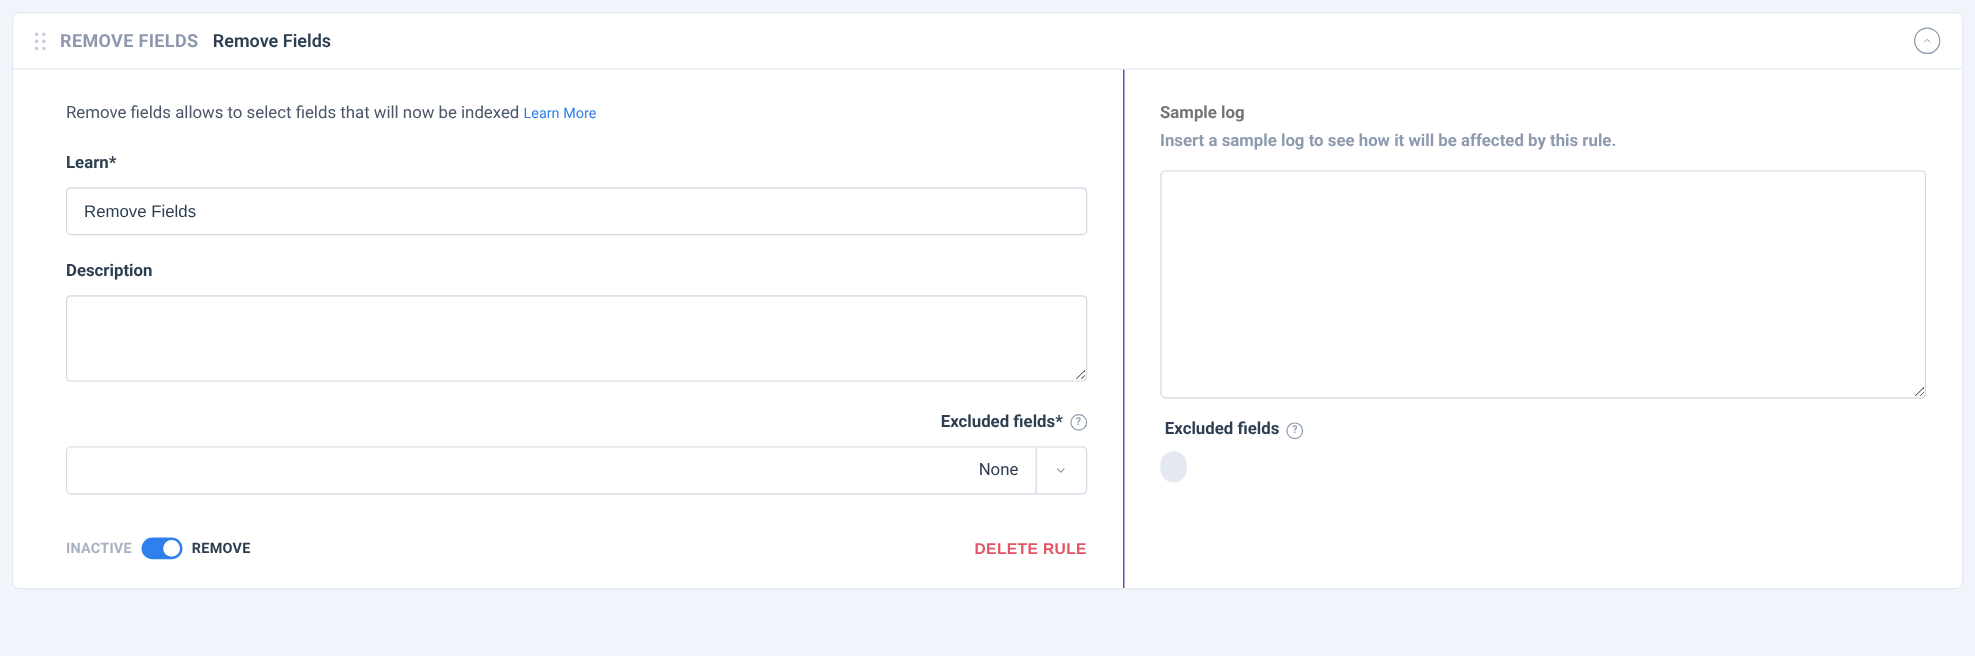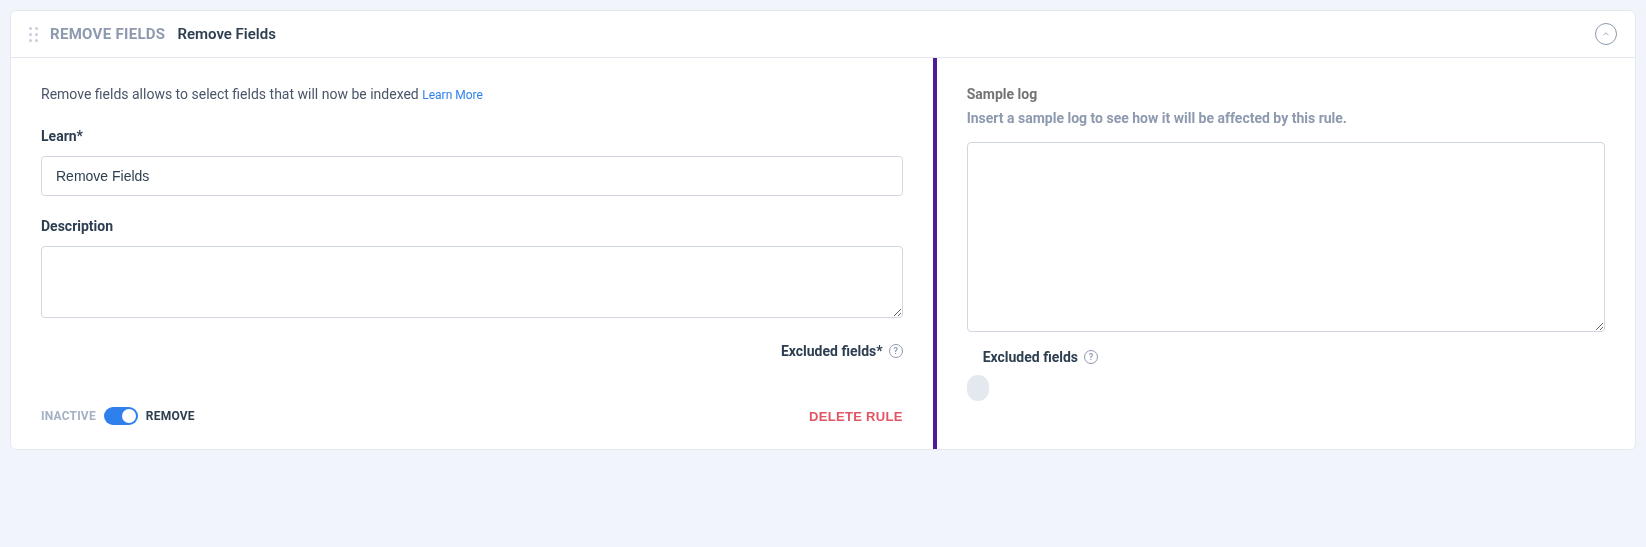--- a/index.html
+++ b/index.html
@@ -55,22 +55,22 @@
     display: flex; align-items: center; justify-content: center;
     cursor: pointer;
     background: #fff;
   }
   .collapse-btn svg { width: 10px; height: 10px; stroke: #8d99ae; fill: none; stroke-width: 2; }
   .card-body {
     display: flex;
   }
   .left-pane {
     flex: 0 0 57%;
-    padding: 28px 30px 24px 30px;
-    border-right: 4px solid #4c1d95;
+    padding: 28px 30px 24px 44px;
+    border-right: 1px solid #4c1d95;
   }
   .right-pane {
     flex: 1;
     padding: 28px 30px 24px 30px;
   }
   .intro {
     font-size: 14px;
     color: #4a5568;
     margin-bottom: 26px;
   }
@@ -180,22 +180,22 @@
     border: 1px solid #d0d7e2;
     border-radius: 4px;
     resize: both;
     height: 190px;
     padding: 10px 12px;
     font-size: 13px;
     outline: none;
   }
   .excluded-title {
     font-size: 14px; font-weight: 700; color:#2c3e50;
-    display:inline-flex; align-items:center; gap:6px;
-    margin: 14px 0 10px 16px;
+    display:inline-flex; align-items:flex-end; gap:6px;
+    margin: 14px 0 10px 4px;
   }
   .chip-placeholder {
     width: 22px; height: 26px; border-radius: 12px; background:#e4e9f0;
   }
 </style>
 </head>
 <body>
 
 <div class="card">
 
@@ -236,20 +236,28 @@
       <div class="form-group">
         <label class="form-label">Description</label>
         <textarea class="textarea" style=""></textarea>
       </div>
 
       <div class="form-group" style="margin-bottom:0;text-align:right;">
         <label class="form-label">
           <span>Excluded fields*</span>
           <span class="help-icon">?</span>
         </label>
+        <div class="select-wrap">
+          <div class="select-value">None</div>
+          <div class="select-caret">
+            <svg viewBox="0 0 24 24">
+                <polyline points="6 9 12 15 18 9"></polyline>
+              </svg>
+          </div>
+        </div>
       </div>
 
       <div class="footer-row">
         <div class="toggle-group">
           <span class="inactive">INACTIVE</span>
           <div class="toggle">
             <div class="knob"></div>
           </div>
           <span class="active">REMOVE</span>
         </div>

